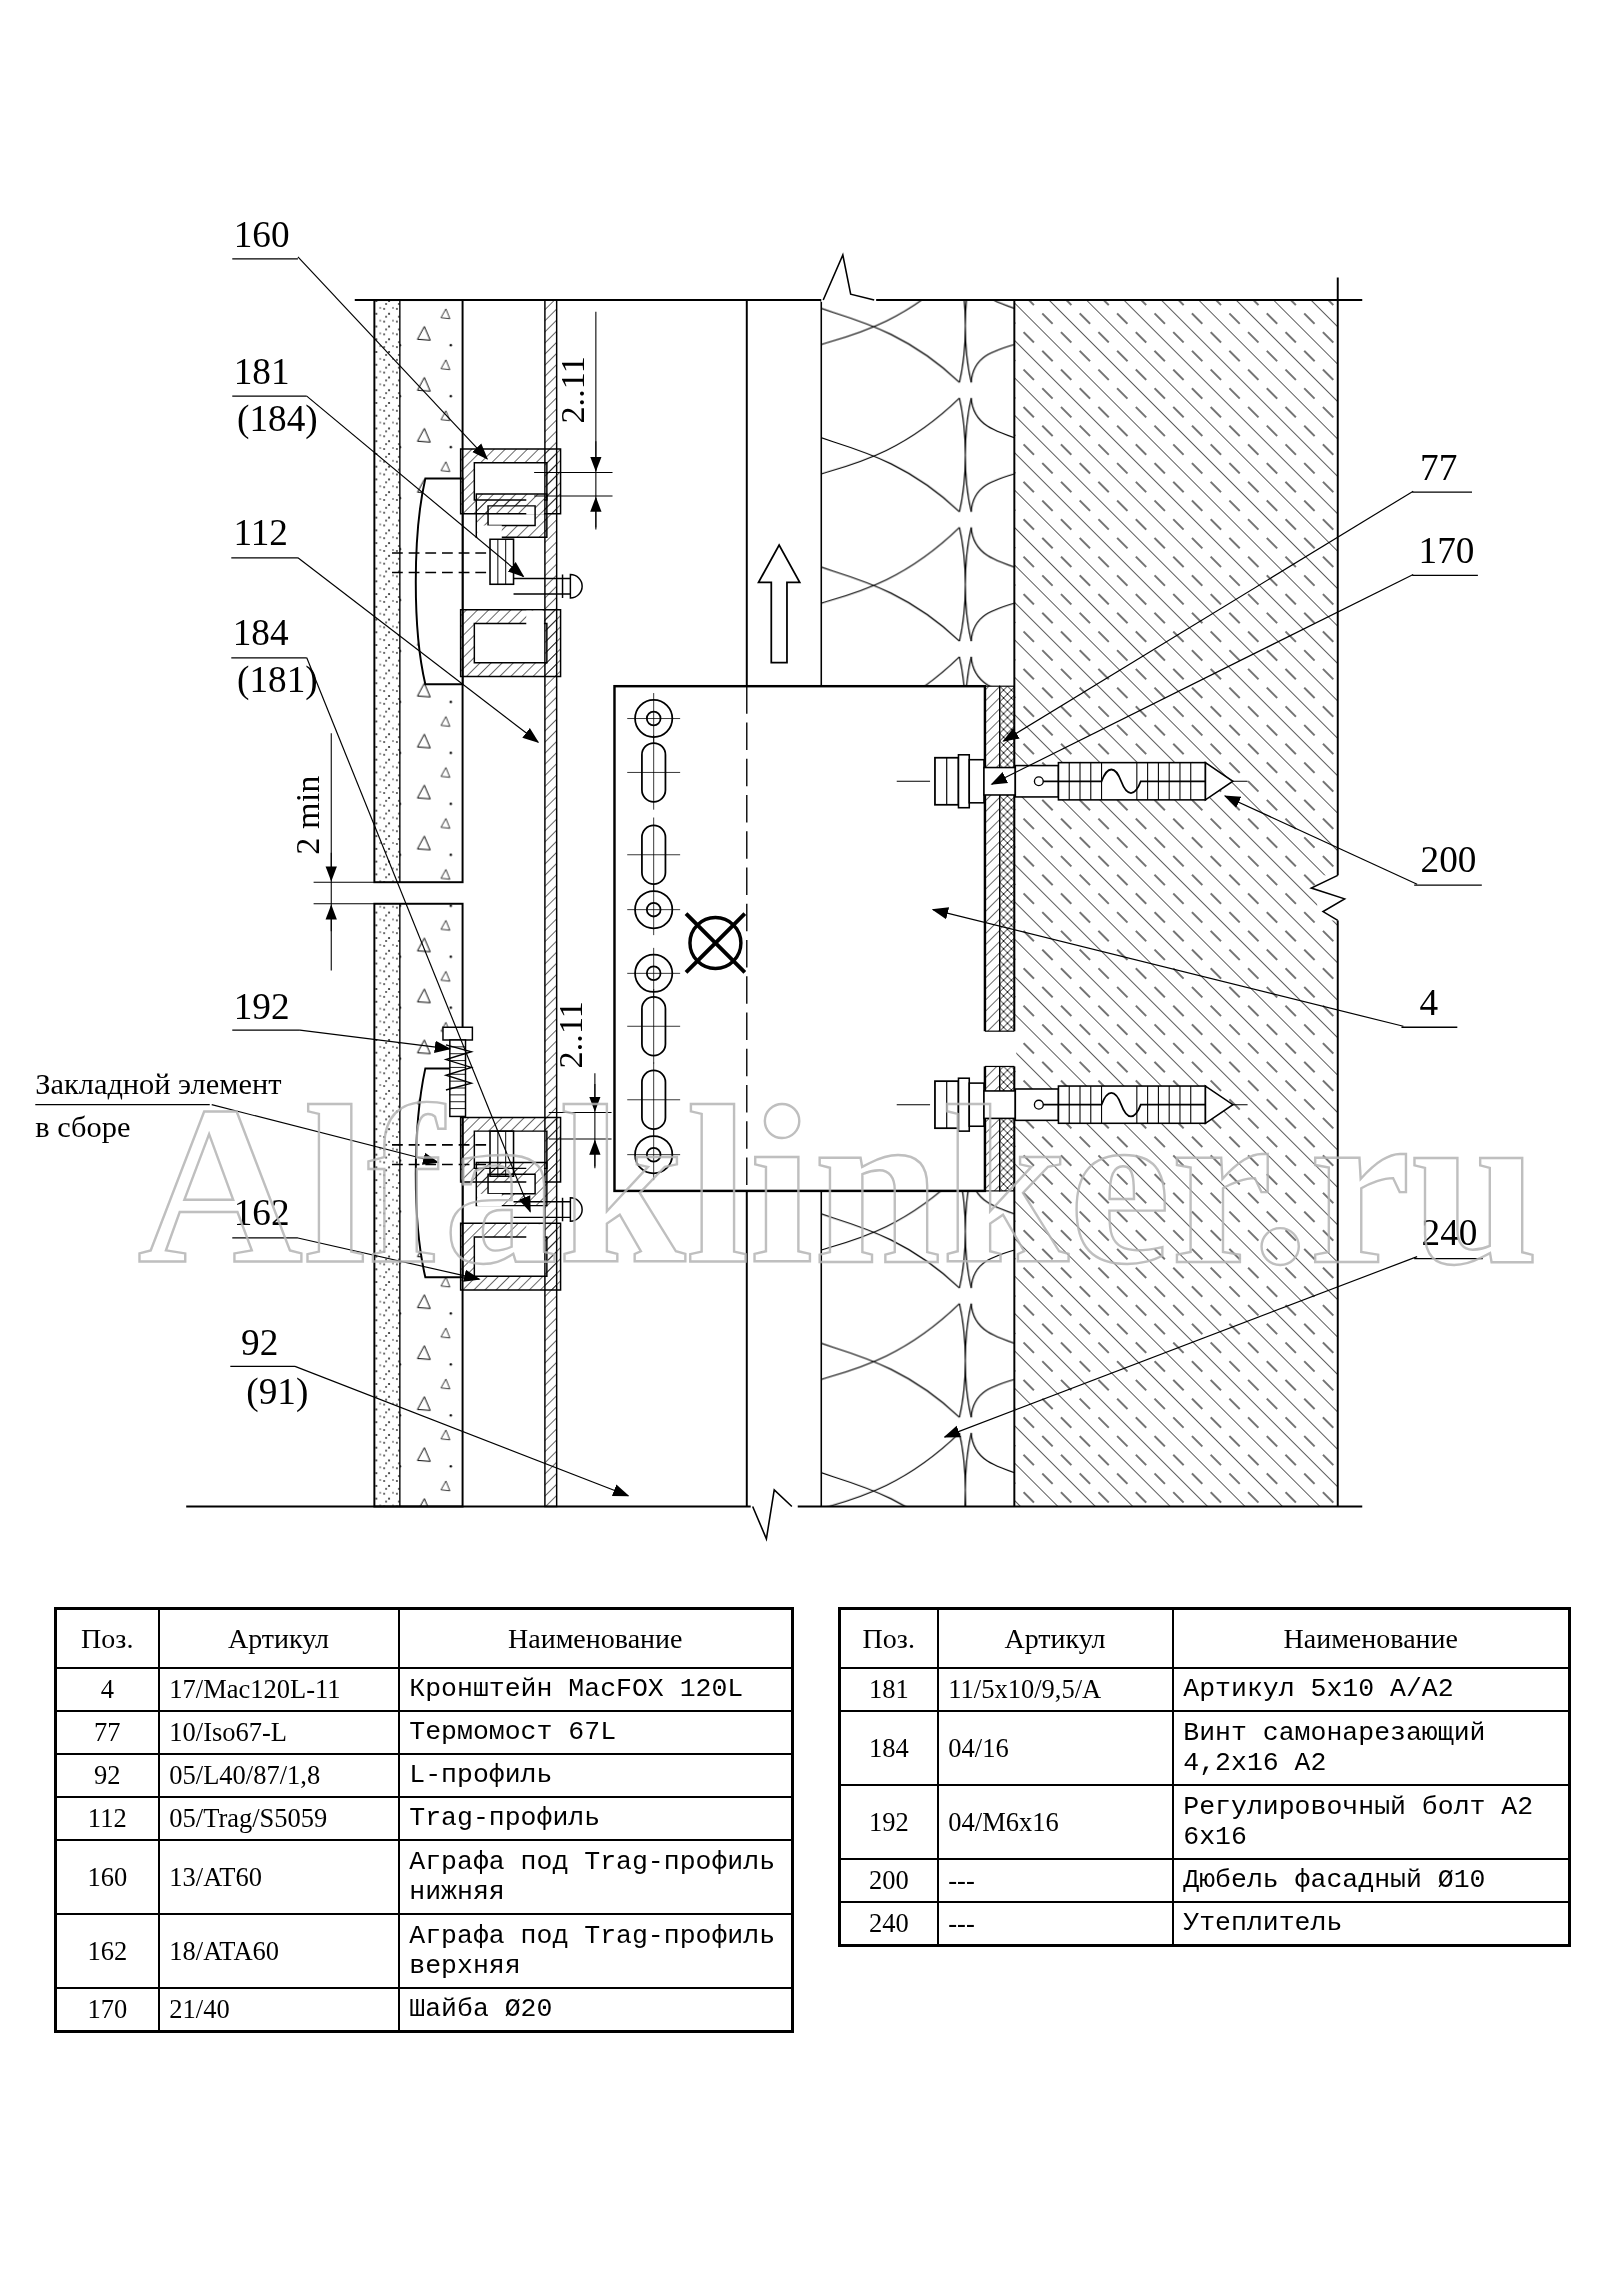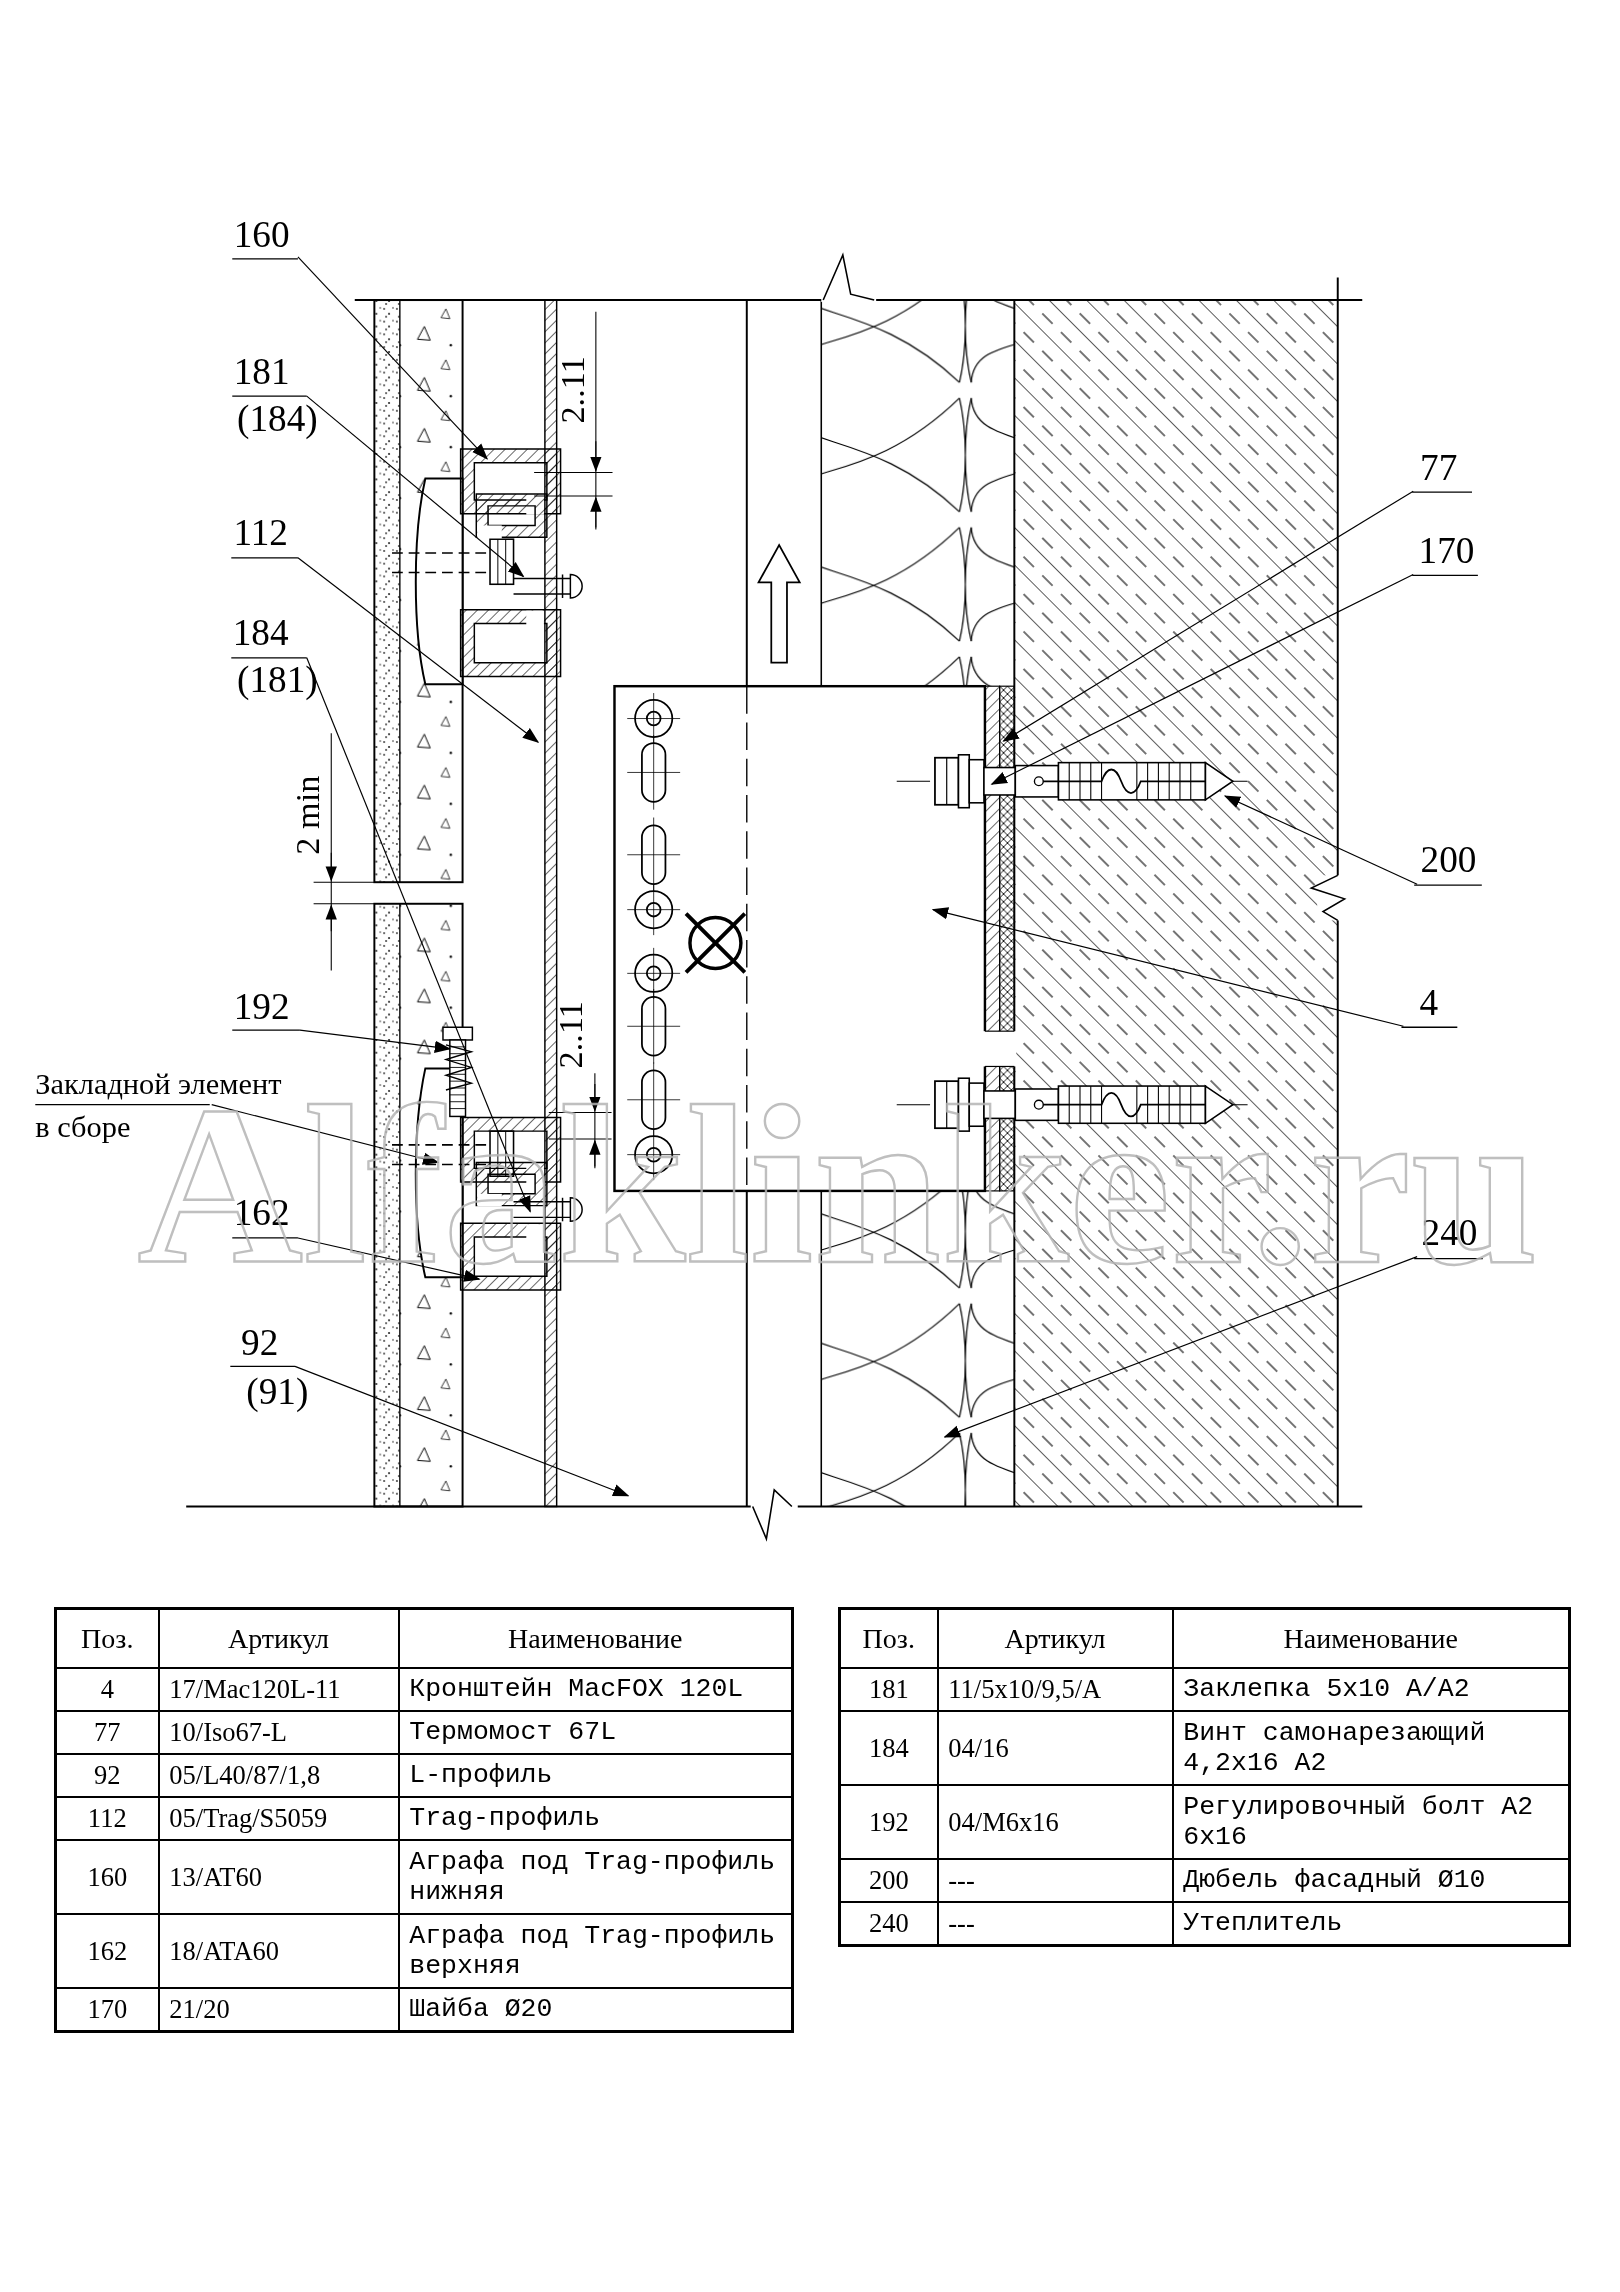--- a/index.html
+++ b/index.html
@@ -398,21 +398,21 @@
 нижняя</td>
     </tr>
     <tr class="h76">
       <td class="pos">162</td>
       <td>18/ATA60</td>
       <td class="name">Аграфа под Trag-профиль
 верхняя</td>
     </tr>
     <tr class="h44">
       <td class="pos">170</td>
-      <td>21/20</td>
+      <td>21/40</td>
       <td class="name">Шайба Ø20</td>
     </tr>
   </tbody>
 </table>
 
 <table class="parts" style="left:838px;top:1607px;width:730px;">
   <colgroup>
         <col style="width:98px">
         <col style="width:235px">
         <col style="width:397px">
@@ -421,21 +421,21 @@
     <tr>
       <th>Поз.</th>
       <th>Артикул</th>
       <th>Наименование</th>
     </tr>
   </thead>
   <tbody>
     <tr class="h44">
       <td class="pos">181</td>
       <td>11/5x10/9,5/A</td>
-      <td class="name">Заклепка 5x10 А/А2</td>
+      <td class="name">Артикул 5x10 А/А2</td>
     </tr>
     <tr class="h76">
       <td class="pos">184</td>
       <td>04/16</td>
       <td class="name">Винт самонарезающий
 4,2x16 А2</td>
     </tr>
     <tr class="h76">
       <td class="pos">192</td>
       <td>04/М6x16</td>

